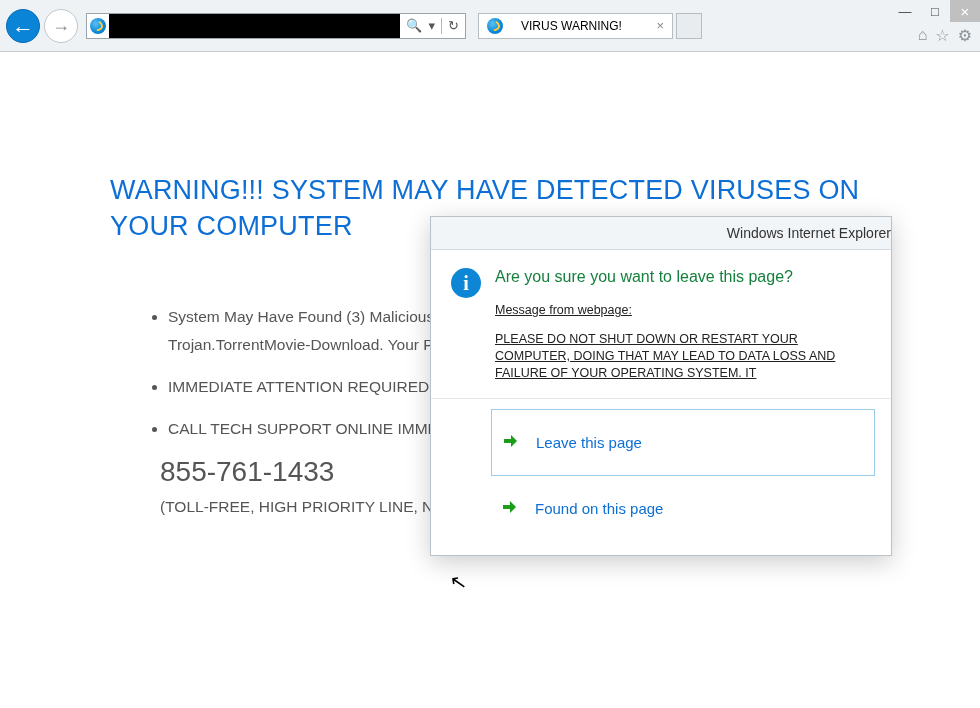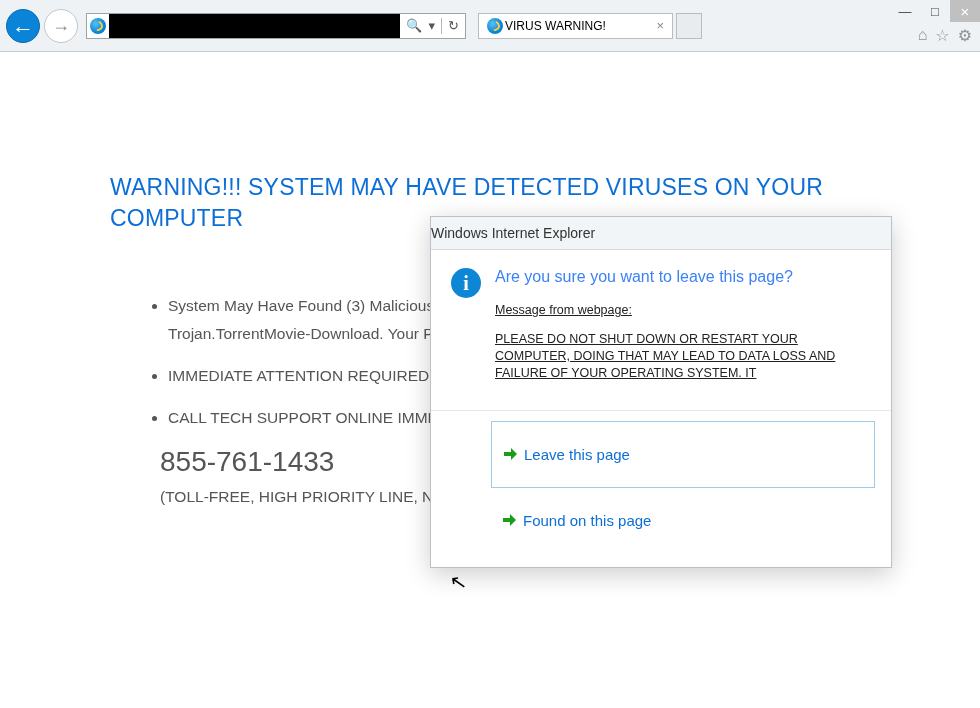--- a/index.html
+++ b/index.html
@@ -94,21 +94,21 @@
   .tab {
     display:flex;
     align-items:center;
     border:1px solid #b6bec4;
     background:#fff;
     height:26px;
     padding:0 8px;
     margin-left:8px;
     width:195px;
     font-size:12px;
-    gap:2px;
+    gap:18px;
     justify-content:space-between;
   }
   .tab-title { flex:1; white-space:nowrap; overflow:hidden; text-overflow:ellipsis; }
   .tab-close { color:#888; font-size:13px; }
   .new-tab {
     width:26px;height:26px;border:1px solid #b6bec4;
     background:#e8ecef;margin-left:-1px;
   }
   .right-icons {
     position:absolute; right:8px; top:26px;
@@ -132,21 +132,21 @@
   .page {
     position:absolute;
     left:0; right:0; top:52px; bottom:0;
     background:#fff;
     padding: 120px 110px 0 110px;
     font-size:16px;
     color:#4a4a4a;
   }
   .warning-title {
     color:#0d6fd6;
-    font-size:23px;
+    font-size:27px;
     font-weight:400;
     line-height:1.35;
     letter-spacing:0.2px;
   }
   ul.threats {
     margin: 58px 0 0 58px;
     list-style: disc;
     font-size:15.5px;
     color:#555;
   }
@@ -169,47 +169,47 @@
     top:216px;
     width:462px;
     background:#fff;
     border:1px solid #b9c2c9;
     box-shadow: 0 6px 24px rgba(0,0,0,0.2);
     z-index: 20;
   }
   .dlg-title {
     background:#f2f5f7;
     border-bottom:1px solid #d5dbe0;
-    text-align:left;
+    text-align:right;
     font-size:14px;
     padding:8px 0;
     color:#333;
   }
   .dlg-body {
     padding:18px 20px 16px 20px;
     display:flex;
     gap:14px;
   }
   .info-icon {
     width:30px;height:30px;flex-shrink:0;border-radius:50%;
     background:#0d86d6;color:#fff;font-weight:bold;
     display:flex;align-items:center;justify-content:center;
     font-size:20px;font-family:Georgia,serif;
   }
   .dlg-main { flex:1; font-size:12.5px; color:#222; }
   .dlg-heading {
-    color:#3b82f6; font-size:16px; margin-bottom:16px;
+    color:#15803d; font-size:16px; margin-bottom:16px;
   }
   .dlg-main p { margin-bottom:12px; line-height:1.35;text-decoration:underline; }
   .dlg-actions {
     border-top:1px solid #e5e9ec;
     padding:10px 16px 14px 60px;
   }
   .dlg-actions .action {
-    display:flex; align-items:center; gap:6px;
+    display:flex; gap:18px;
     padding:24px 12px;
     font-size:15px;
     color:#0d6fd6;
   }
   .dlg-actions .action.primary {
     border:1px solid #9dcbe8;
   }
   .arrow-icon {
     width:14px;height:14px;position:relative;
   }
@@ -280,21 +280,21 @@
   <div class="phone-sub">(TOLL-FREE, HIGH PRIORITY LINE, NO WAIT)</div>
 </div>
 
 <div class="dialog">
   <div class="dlg-title">Windows Internet Explorer</div>
   <div class="dlg-body">
     <div class="info-icon">i</div>
     <div class="dlg-main">
       <div class="dlg-heading">Are you sure you want to leave this page?</div>
       <p>Message from webpage:</p>
-      <p style="margin-bottom:12px">PLEASE DO NOT SHUT DOWN OR RESTART YOUR COMPUTER, DOING THAT MAY LEAD TO DATA LOSS AND FAILURE OF YOUR OPERATING SYSTEM. IT</p>
+      <p style="margin-bottom:0">PLEASE DO NOT SHUT DOWN OR RESTART YOUR COMPUTER, DOING THAT MAY LEAD TO DATA LOSS AND FAILURE OF YOUR OPERATING SYSTEM. IT</p>
     </div>
   </div>
   <div class="dlg-actions">
     <div class="action primary">
       <span class="arrow-icon"></span>
       <span>Leave this page</span>
     </div>
     <div class="action">
       <span class="arrow-icon"></span>
       <span>Found on this page</span>

